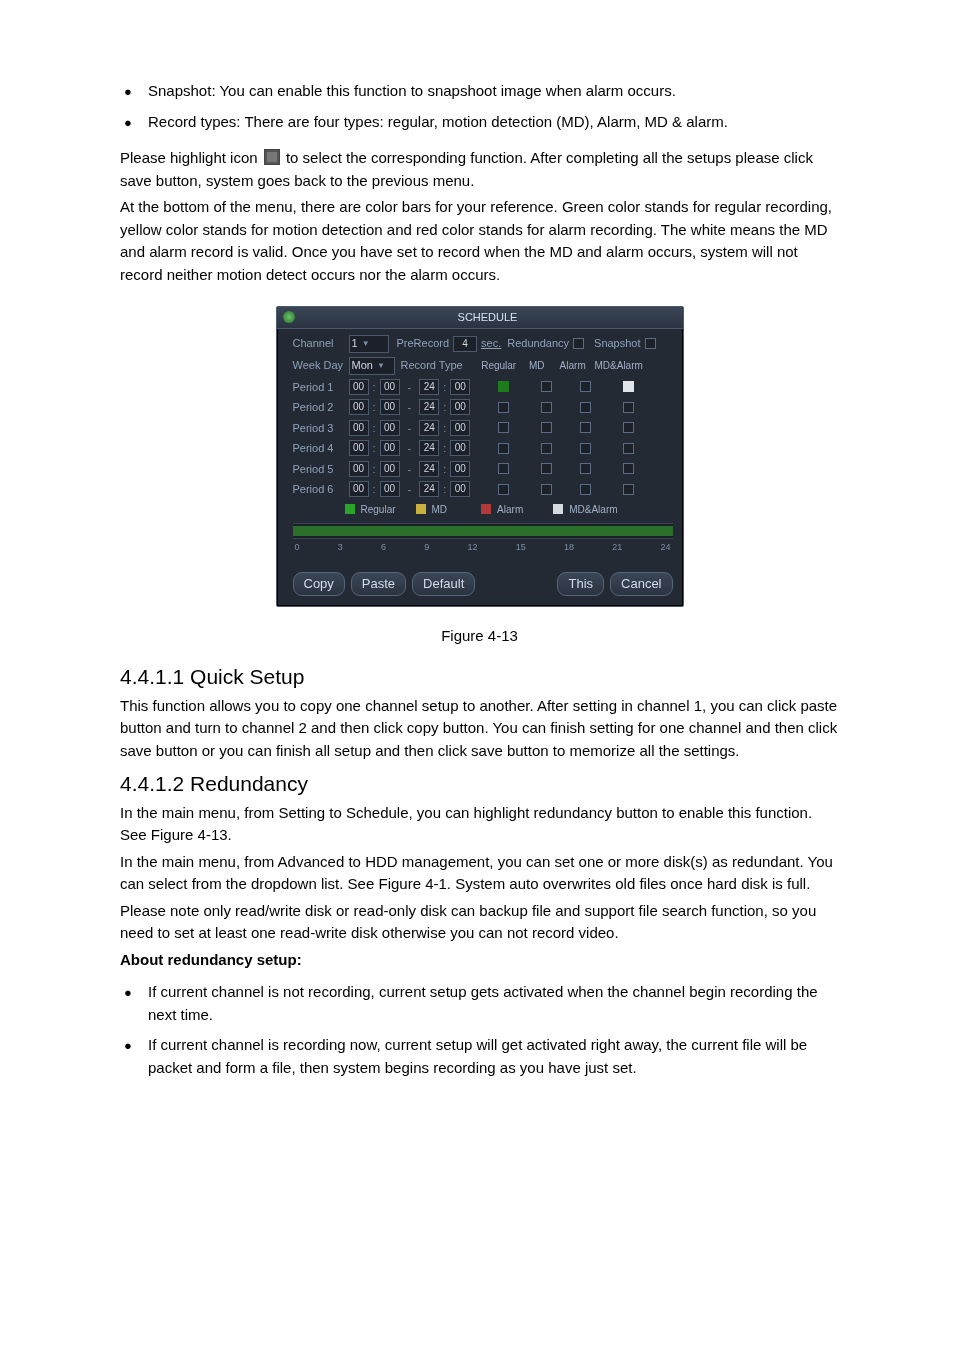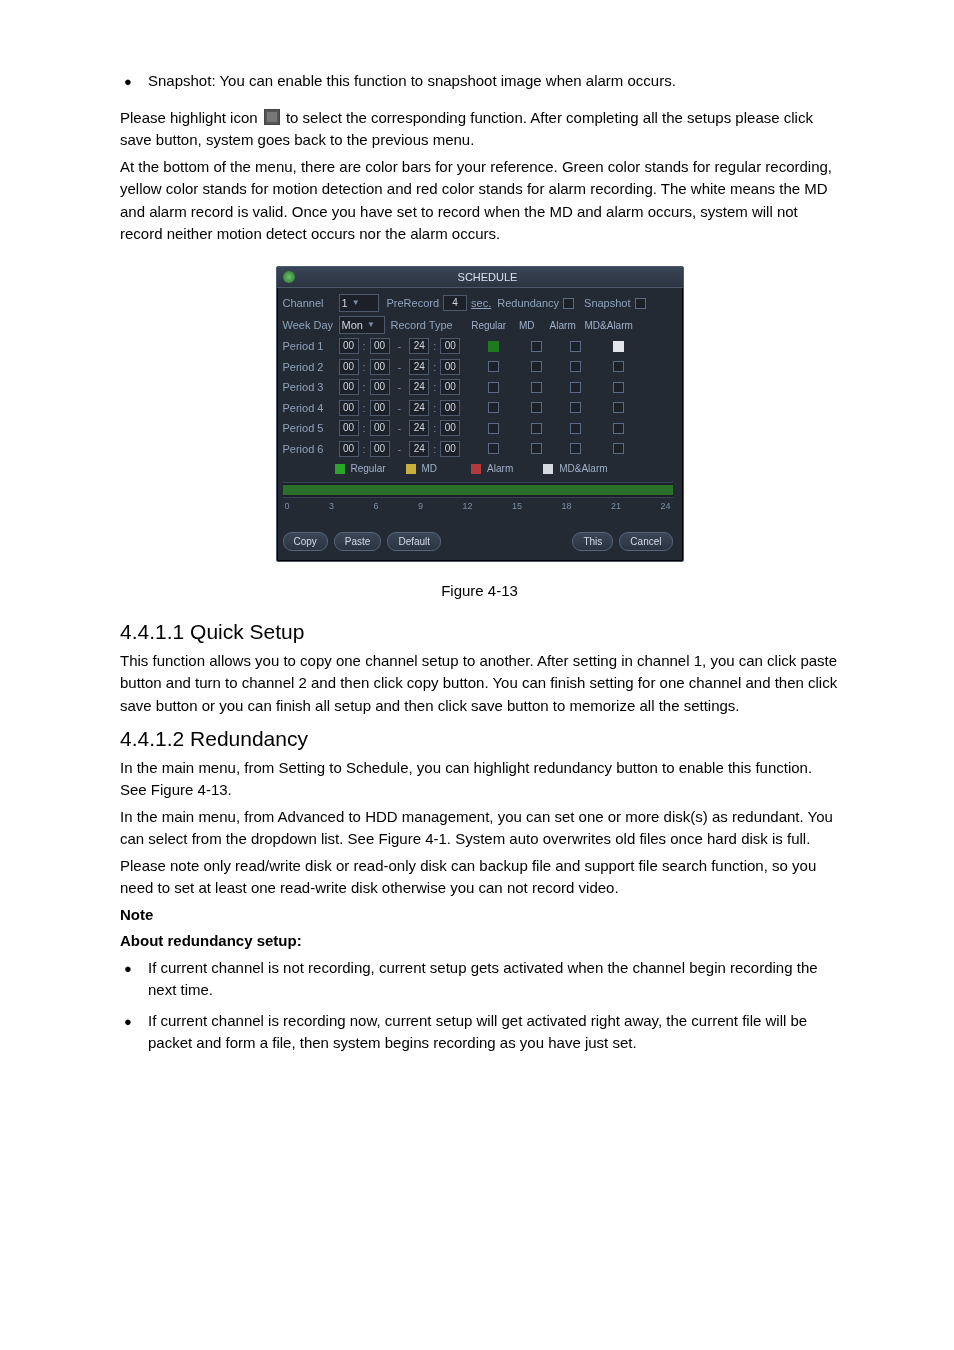--- a/index.html
+++ b/index.html
@@ -11,21 +11,21 @@
   }
   .page {
     padding: 70px 115px 60px 120px;
     font-size: 15px;
     line-height: 1.5;
     color: #000;
   }
   ul.bullets {
     list-style: none;
     padding: 0;
-    margin: 0 0 14px 0;
+    margin: 10px 0 14px 0;
   }
   ul.bullets li {
     position: relative;
     padding-left: 28px;
     margin-bottom: 8px;
   }
   ul.bullets li::before {
     content: "●";
     position: absolute;
     left: 4px;
@@ -67,21 +67,21 @@
     border-bottom: 1px solid #4d5a6e;
     display: flex;
     align-items: center;
     gap: 4px;
   }
   .dlg-title .sysicon {
     width: 12px; height: 12px; border-radius: 50%;
     background: radial-gradient(#6bc36b,#2a6f2a);
     display: inline-block;
   }
-  .dlg-body { padding: 6px 10px 10px 6px; }
+  .dlg-body { padding: 6px 10px 10px 16px; }
   .row { display: flex; align-items: center; margin-bottom: 4px; gap: 4px; }
   .lab { width: 52px; color: #8fa2bb; font-size: 11px; }
   .sel {
     background: #1b2029;
     border: 1px solid #4d5a6e;
     color: #cfd6e0;
     height: 16px;
     font-size: 11px;
     padding: 0 2px;
     display: inline-flex;
@@ -123,38 +123,39 @@
     border-bottom: 1px solid #394556;
     margin: 0 0 2px 0;
   }
   .timeline .fill { position:absolute; top:2px; bottom:2px; left:0; right:0; background:#2a6f2a; }
   .ticks { display: flex; justify-content: space-between; font-size: 9px; color: #7d8ea6; padding: 0 2px 8px 2px; }
   .btn {
     background: linear-gradient(#3a4656,#2b3340);
     border: 1px solid #55657c;
     border-radius: 9px;
     color: #d3dbe6;
-    font-size: 10px;
+    font-size: 13px;
     padding: 1px 10px;
     cursor: pointer;
     text-align: right;
   }
   .btnrow { display: flex; justify-content: space-between; margin-top: 10px; }
   .btnrow .grp { display: flex; gap: 6px; }
   .hdr-cols { display:flex; font-size:10px; color:#9fb0c8; gap:0; align-items:center;}
   .hdr-cols span { display:inline-block; text-align:center; }
   .period-row .cbx { margin-left: 14px; }
 </style>
 </head>
 <body>
 
 <div class="page">
 
   <ul class="bullets">
     <li>Snapshot: You can enable this function to snapshoot image when alarm occurs.</li>
+    <li>Record types: There are four types: regular, motion detection (MD), Alarm, MD &amp; alarm.</li>
   </ul>
 
   <p class="para">
     <span>Please highlight icon </span>
     <span class="inline-icon"></span>
     <span> to select the corresponding function. After completing all the setups please click save button, system goes back to the previous menu.</span>
   </p>
 
   <p class="para">At the bottom of the menu, there are color bars for your reference. Green color stands for regular recording, yellow color stands for motion detection and red color stands for alarm recording. The white means the MD and alarm record is valid. Once you have set to record when the MD and alarm occurs, system will not record neither motion detect occurs nor the alarm occurs.</p>
 
@@ -326,21 +327,20 @@
 
   <p class="fig-caption">Figure 4-13</p>
 
   <div class="section-title">4.4.1.1  Quick Setup</div>
   <p class="para">This function allows you to copy one channel setup to another. After setting in channel 1, you can click paste button and turn to channel 2 and then click copy button. You can finish setting for one channel and then click save button or you can finish all setup and then click save button to memorize all the settings.</p>
 
   <div class="section-title">4.4.1.2  Redundancy</div>
   <p class="para">In the main menu, from Setting to Schedule, you can highlight redundancy button to enable this function. See Figure 4-13.</p>
   <p class="para">In the main menu, from Advanced to HDD management, you can set one or more disk(s) as redundant. You can select from the dropdown list. See Figure 4-1. System auto overwrites old files once hard disk is full.</p>
   <p class="para">Please note only read/write disk or read-only disk can backup file and support file search function, so you need to set at least one read-write disk otherwise you can not record video.</p>
-  <p class="para bold">Note</p>
   <p class="para bold">About redundancy setup:</p>
 
   <ul class="bullets">
     <li>If current channel is not recording, current setup gets activated when the channel begin recording the next time.</li>
     <li>If current channel is recording now, current setup will get activated right away, the current file will be packet and form a file, then system begins recording as you have just set.</li>
   </ul>
 
 </div>
 
 </body></html>

